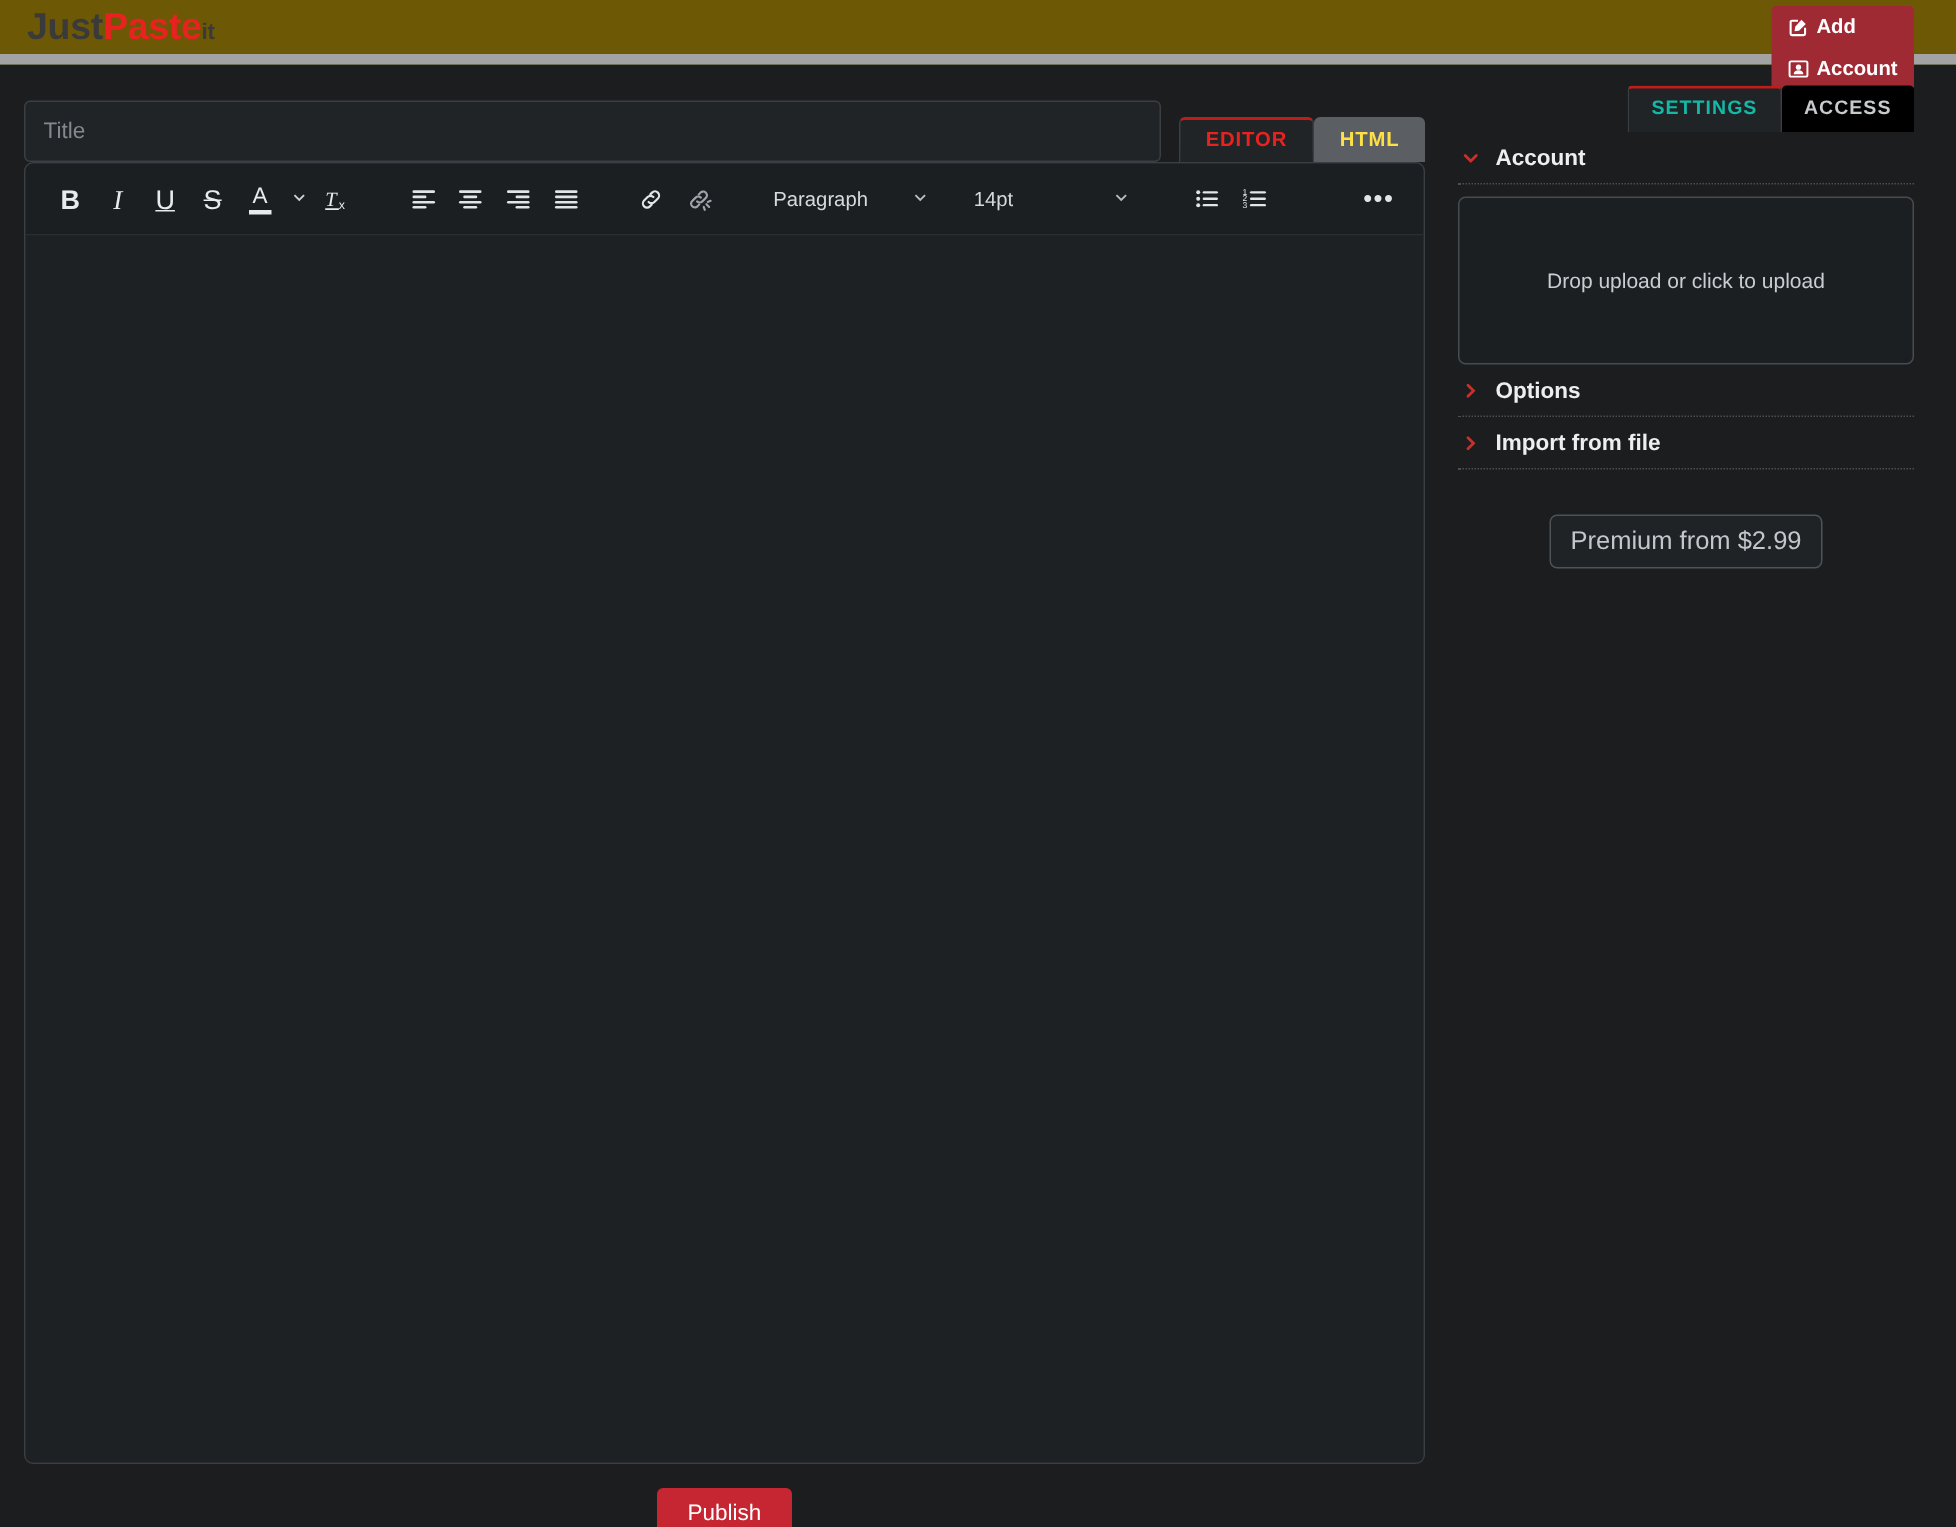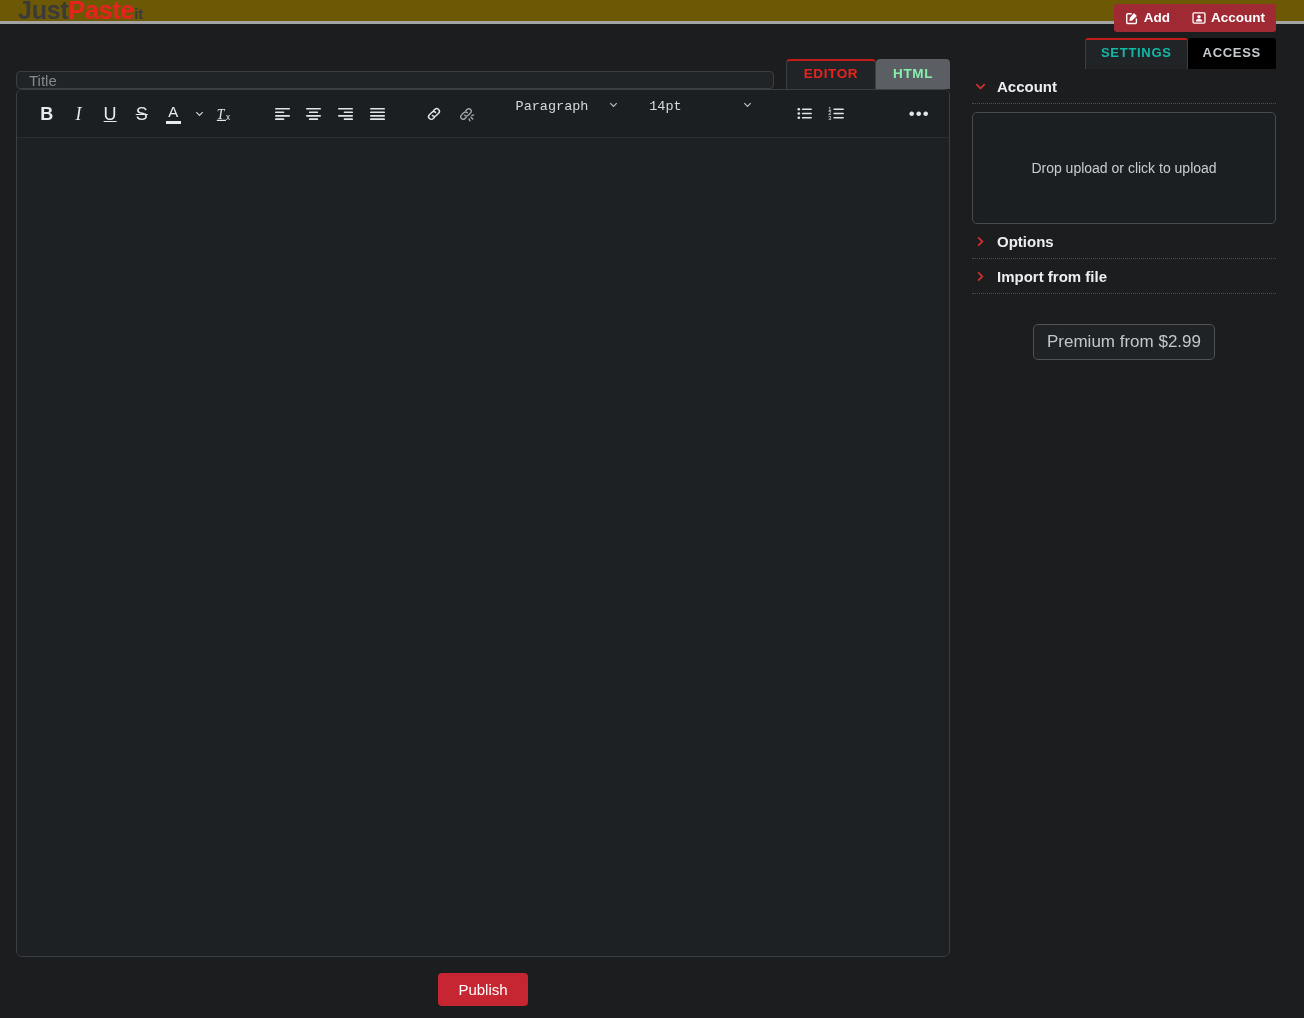--- a/index.html
+++ b/index.html
@@ -7,25 +7,25 @@
     width: 1304px;
     height: 1018px;
     background: #1b1d1f;
     font-family: "Liberation Sans", sans-serif;
     overflow: hidden;
   }
 
   
   .topbar {
     position: relative;
-    height: 24px;
+    height: 43px;
     background: #6d5806;
     display: flex;
     align-items: center;
-    border-bottom: 3px solid #a3a3a3;
+    border-bottom: 7px solid #a3a3a3;
   }
   .logo {
     margin-left: 18px;
     font-size: 25px;
     font-weight: bold;
     letter-spacing: -0.2px;
     line-height: 1;
     user-select: none;
   }
   .logo .just { color: #3a3a3a; }
@@ -33,20 +33,21 @@
   .logo .it { color: #3a3a3a; font-size: 15px; }
 
   .header-actions {
     position: absolute;
     right: 28px;
     top: 4px;
     display: flex;
     background: #a02a34;
     border-radius: 3px;
     overflow: hidden;
+    flex-direction: column;
   }
   .header-btn {
     display: flex;
     align-items: center;
     gap: 5px;
     padding: 6px 11px 7px 11px;
     color: #ffffff;
     font-size: 13.5px;
     font-weight: bold;
     cursor: pointer;
@@ -75,21 +76,21 @@
   }
 
   
   .title-row {
     display: flex;
     align-items: flex-end;
     height: 49px;
   }
   .title-input {
     width: 795px;
-    height: 18px;
+    height: 41px;
     background: #212427;
     border: 1px solid #3a3f44;
     border-radius: 4px;
     color: #d9dce0;
     font-size: 15px;
     font-family: "Liberation Sans", sans-serif;
     padding: 0 12px;
     outline: none;
   }
   .title-input::placeholder { color: #83898f; }
@@ -111,21 +112,21 @@
   .etab.active {
     background: #212427;
     color: #e8231f;
     border-top: 2px solid #c01d1a;
     border-left: 1px solid #3a3f44;
     border-right: 1px solid #3a3f44;
     padding-top: 5px;
   }
   .etab.inactive {
     background: #5b5f63;
-    color: #86efac;
+    color: #fde047;
   }
 
   
   .editor-frame {
     margin-top: 0;
     height: 868px;
     background: #1e2124;
     border: 1px solid #3a3f44;
     border-radius: 6px;
     display: flex;
@@ -161,23 +162,23 @@
     cursor: pointer;
     color: #cdd1d5;
   }
 
   .tb-select {
     height: 30px;
     background: #1c1f22;
     border: none;
     color: #d7dadd;
     font-size: 13.5px;
-    font-family: Liberation Mono, monospace;
-    display: flex;
-    align-items: flex-start;
+    font-family: Liberation Sans, sans-serif;
+    display: flex;
+    align-items: center;
     justify-content: space-between;
     cursor: pointer;
     padding: 0 10px 0 8px;
     border-radius: 3px;
   }
   .sel-para { width: 123px; }
   .sel-size { width: 123px; }
   .tb-select .chev { color: #b9bdc1; margin-left: 6px; }
 
   .editor-body {

